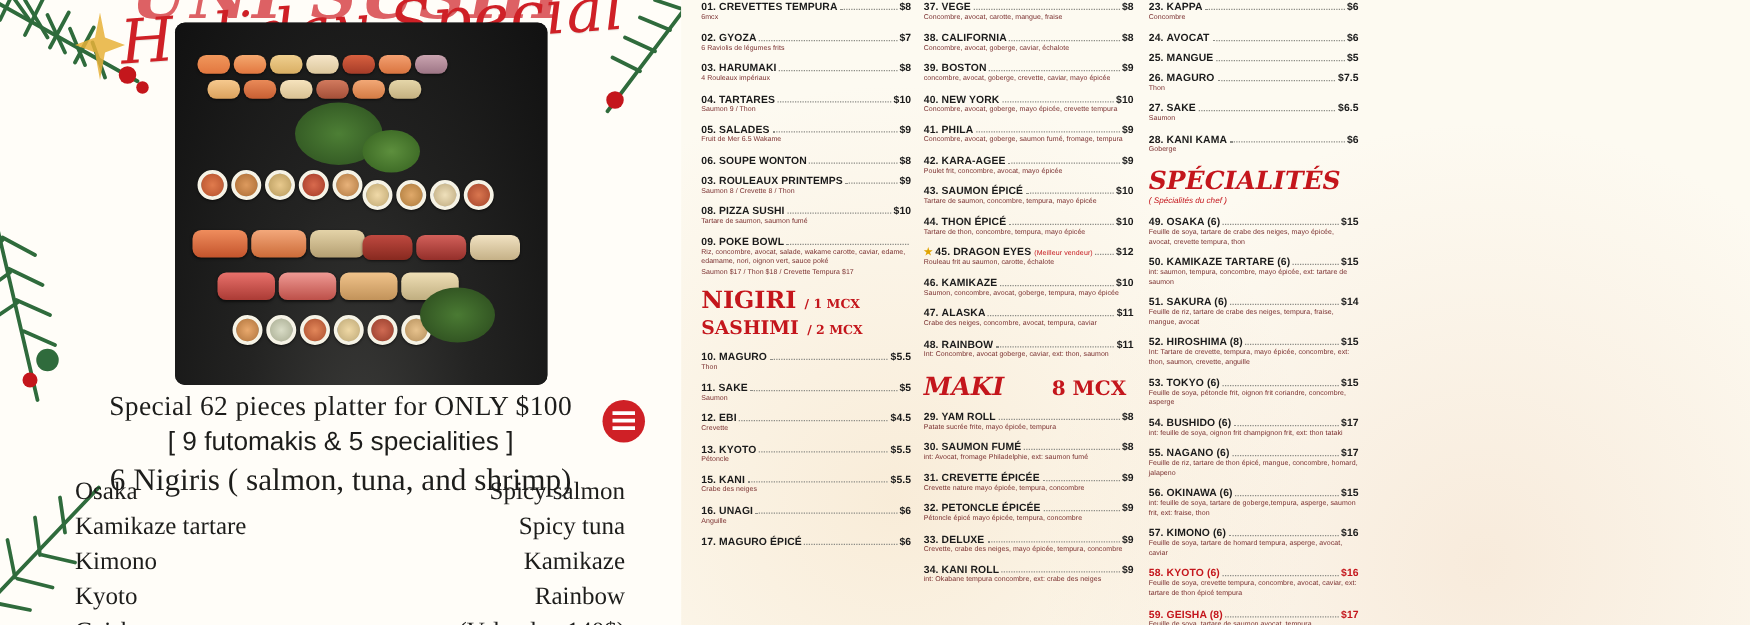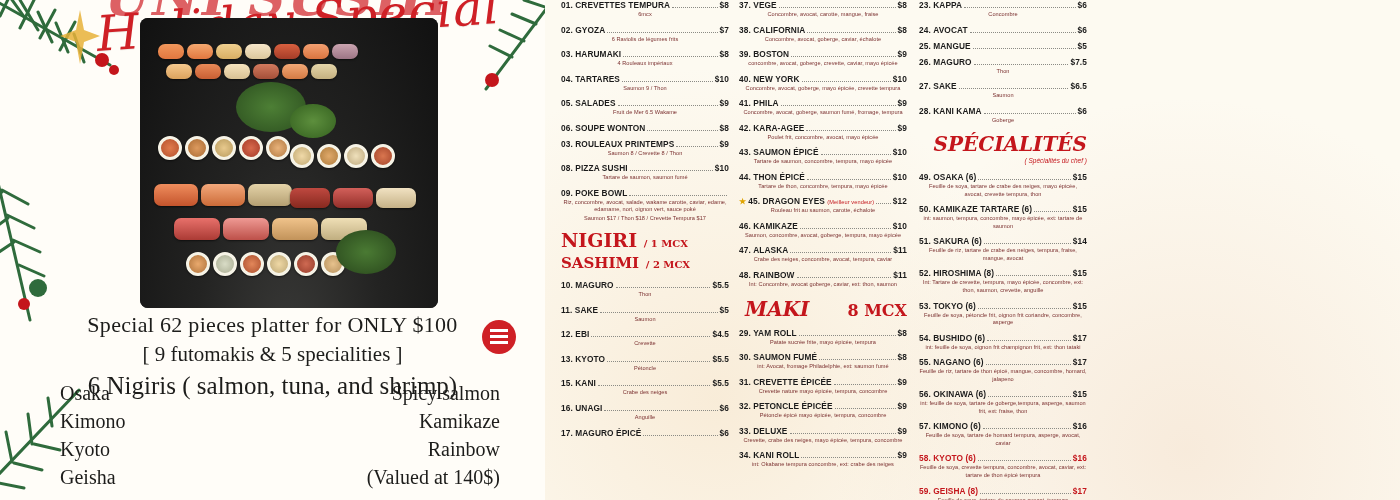--- a/index.html
+++ b/index.html
@@ -55,21 +55,21 @@
 
   .promo-text{
     position:absolute;left:0;top:312px;width:545px;
     text-align:center;color:#1d1d1b;
   }
   .promo-line1{
     font-family:"Liberation Serif", serif;
     font-size:22px;letter-spacing:.3px;
   }
   .promo-line2{
-    font-family:Liberation Serif, serif;
+    font-family:Liberation Sans, sans-serif;
     font-size:21px;margin-top:4px;
   }
   .promo-line3{
     font-family:"Liberation Serif", serif;
     font-size:25px;margin-top:5px;
   }
 
   .two-col{
     position:absolute;left:60px;top:382px;width:440px;
     font-family:"Liberation Serif", serif;
@@ -94,40 +94,40 @@
     background-image:
       radial-gradient(circle at 20% 80%, rgba(240,210,170,.35) 0, rgba(240,210,170,0) 42%),
       radial-gradient(circle at 75% 90%, rgba(235,200,170,.3) 0, rgba(235,200,170,0) 45%);
     overflow:hidden;
   }
   .col{position:absolute;top:0;height:500px;padding:0 6px;box-sizing:border-box;}
   .col1{left:10px;width:180px;}
   .col2{left:188px;width:180px;}
   .col3{left:368px;width:180px;}
 
-  .item{margin-bottom:6px;text-align:center;}
+  .item{margin-bottom:6px;}
   .item .ln{
     display:flex;align-items:baseline;
     font-size:8.3px;font-weight:bold;color:#1b1b1b;
     letter-spacing:.1px;
   }
   .item .nm{white-space:nowrap;}
   .item .dots{
     flex:1;border-bottom:1px dotted #8b8b85;
     margin:0 2px 2px 2px;height:7px;
   }
   .item .pr{white-space:nowrap;font-weight:bold;}
   .item .desc{
     font-size:5.6px;color:#7a2f2f;line-height:1.35;
     margin-top:1px;letter-spacing:.05px;
   }
   .item.red .nm,.item.red .pr{color:#c4161c;}
 
   .sec-head{
-    text-align:right;margin:10px 0 8px 0;
+    text-align:left;margin:10px 0 8px 0;
   }
   .sec-head .t{
     font-family:"DejaVu Serif", serif;
     font-weight:bold;font-style:italic;
     color:#c4161c;font-size:20px;line-height:1.05;
   }
   .sec-head .t small{font-size:16px;font-style:normal;margin-left:31px;}
   .sec-head .sub{
     font-size:6.5px;color:#c4161c;margin-top:2px;font-style:italic;
   }
@@ -266,20 +266,24 @@
     </div>
 
     <div class="stamp"></div>
 
     <div class="two-col">
       <div class="r">
         <span>Osaka</span>
         <span>Spicy salmon</span>
       </div>
       <div class="r">
+        <span>Kamikaze tartare</span>
+        <span>Spicy tuna</span>
+      </div>
+      <div class="r">
         <span>Kimono</span>
         <span>Kamikaze</span>
       </div>
       <div class="r">
         <span>Kyoto</span>
         <span>Rainbow</span>
       </div>
       <div class="r">
         <span>Geisha</span>
         <span>(Valued at 140$)</span>

